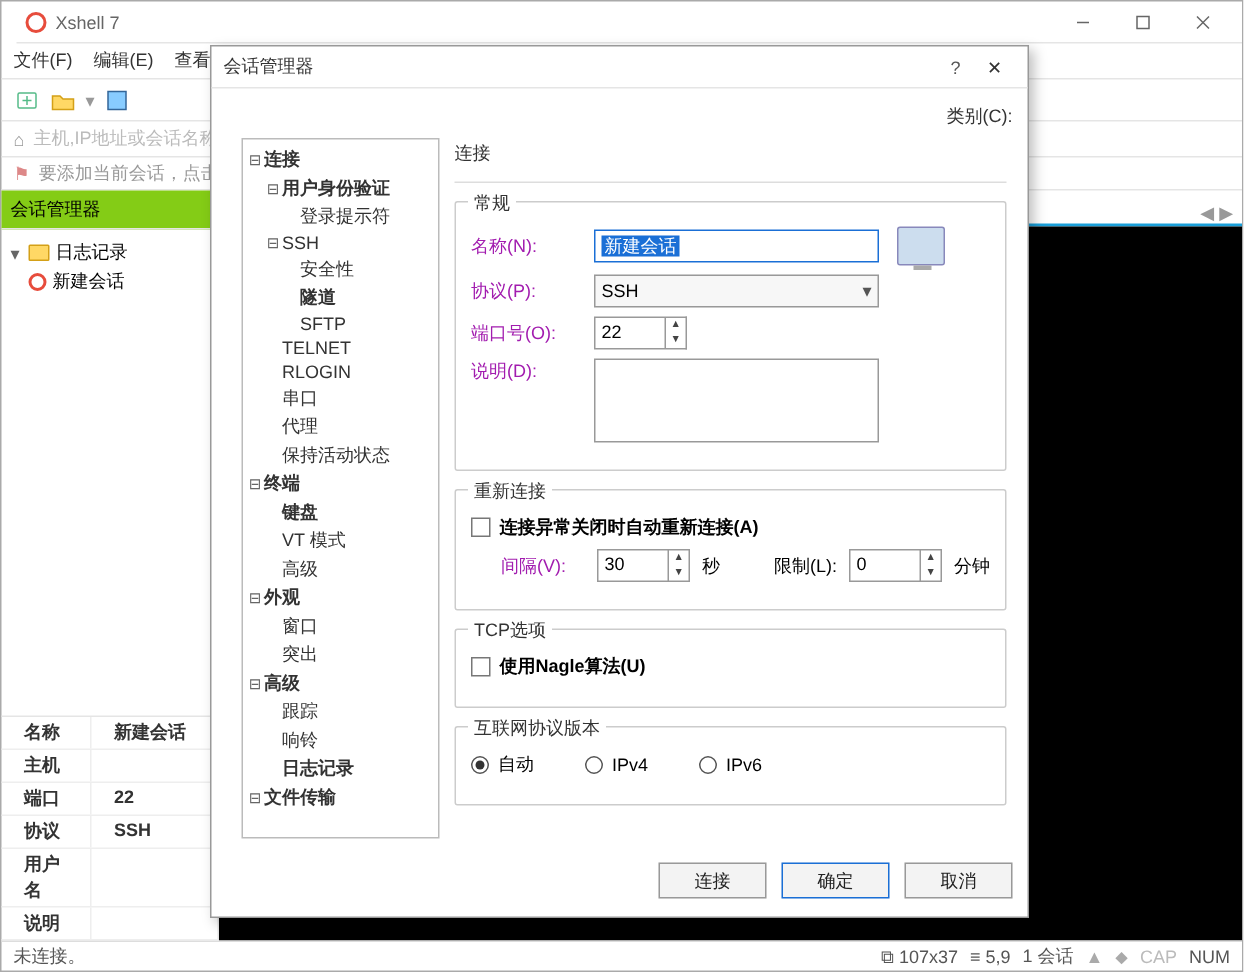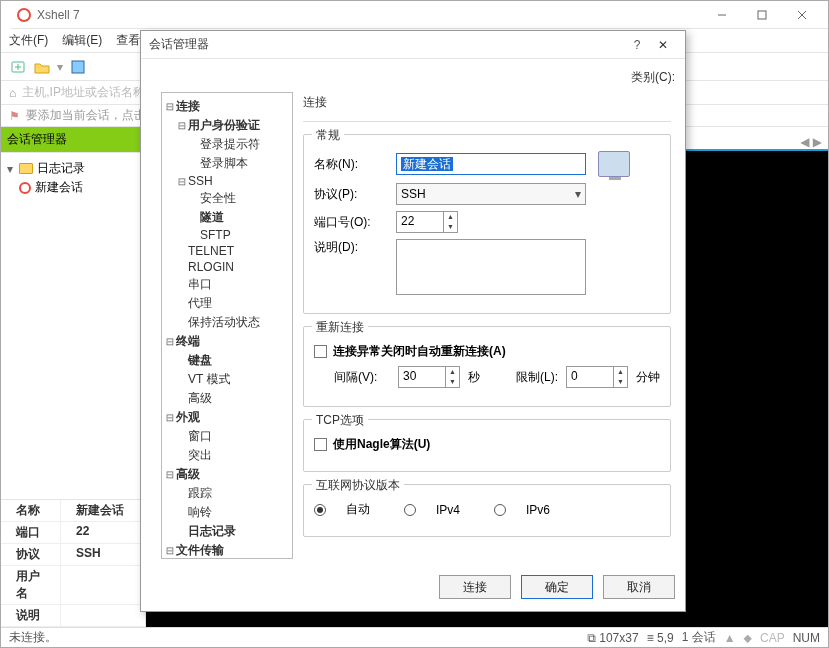--- a/index.html
+++ b/index.html
@@ -58,34 +58,34 @@
 .cat-tree .bold { font-weight: bold; }
 .cat-tree .i1 { padding-left: 12px; }
 .cat-tree .i2 { padding-left: 24px; }
 
 .right-form { flex: 1; display: flex; flex-direction: column; gap: 6px; padding: 0 4px; overflow: auto; }
 .section-title { color: #333; padding: 2px 0; }
 .divider { height: 1px; background: #ddd; margin: 2px 0 6px 0; }
 .group { border: 1px solid #ccc; border-radius: 2px; padding: 10px 10px 12px 10px; position: relative; margin-bottom: 6px; }
 .group .legend { position: absolute; top: -8px; left: 8px; background: #fff; padding: 0 4px; color: #333; }
 .frow { display: flex; align-items: center; gap: 8px; margin: 6px 0; }
-.frow .lab { width: 74px; color: #000000; }
+.frow .lab { width: 74px; color: #a21caf; }
 .txt, .sel, .num { border: 1px solid #999; padding: 2px 4px; height: 22px; background: #fff; }
 .txt { width: 190px; }
 .sel { width: 190px; background: #f7f7f7; }
 .num { width: 48px; }
 .name-input { border: 1px solid #1a6fd6; background: #fff; }
 .name-input span { background: #1a6fd6; color: #fff; padding: 0 2px; }
 .ta { border: 1px solid #999; width: 190px; height: 56px; background: #fff; }
 .monitor-icon { width: 32px; height: 26px; background: #cde; border: 1px solid #88b; margin-left: 4px; border-radius: 2px; position: relative; }
 .monitor-icon:after { content: ''; position: absolute; bottom: -4px; left: 10px; width: 12px; height: 3px; background: #aaa; }
 
 .chk { display: inline-flex; align-items: center; gap: 6px; font-weight: bold; }
 .chk .box { width: 13px; height: 13px; border: 1px solid #777; background: #fff; }
-.radio { display: inline-flex; align-items: center; gap: 20px; margin-right: 26px; }
+.radio { display: inline-flex; align-items: center; gap: 6px; margin-right: 26px; }
 .radio .dot { width: 12px; height: 12px; border: 1px solid #555; border-radius: 50%; background: #fff; display: inline-flex; align-items: center; justify-content: center; }
 .radio .dot .in { width: 6px; height: 6px; border-radius: 50%; background: #333; }
 
 .dlg-buttons { display: flex; justify-content: flex-end; gap: 10px; padding: 10px 10px 12px 0; }
 .btn { min-width: 72px; height: 24px; border: 1px solid #999; background: #f3f3f3; display: inline-flex; align-items: center; justify-content: center; color: #222; }
 .btn.primary { border: 1px solid #1a6fd6; }
 
 .spin { display: inline-flex; align-items: center; }
 .spin .arrows { width: 14px; height: 22px; border: 1px solid #999; border-left: none; display: flex; flex-direction: column; }
 .spin .arrows span { flex: 1; font-size: 7px; text-align: center; line-height: 9px; color: #444; }
@@ -166,20 +166,24 @@
         <div class="row">
           <span class="sess-icon"></span>
           <span>新建会话</span>
         </div>
       </div>
       <div style="flex:1"></div>
       <div class="prop-table" id="prop-table">
           <div class="prow">
             <div class="plabel">名称</div>
             <div class="pval">新建会话</div>
+          </div>
+          <div class="prow">
+            <div class="plabel">主机</div>
+            <div class="pval"></div>
           </div>
           <div class="prow">
             <div class="plabel">端口</div>
             <div class="pval">22</div>
           </div>
           <div class="prow">
             <div class="plabel">协议</div>
             <div class="pval">SSH</div>
           </div>
           <div class="prow">
@@ -229,24 +233,20 @@
             <span class="exp">⊟</span>
             <span class="lbl bold">连接</span>
           </div>
           <div class="trow i1">
             <span class="exp">⊟</span>
             <span class="lbl bold">用户身份验证</span>
           </div>
           <div class="trow i2">
             <span class="exp"></span>
             <span class="lbl">登录提示符</span>
-          </div>
-          <div class="trow i2">
-            <span class="exp"></span>
-            <span class="lbl">登录脚本</span>
           </div>
           <div class="trow i1">
             <span class="exp">⊟</span>
             <span class="lbl">SSH</span>
           </div>
           <div class="trow i2">
             <span class="exp"></span>
             <span class="lbl">安全性</span>
           </div>
           <div class="trow i2">

